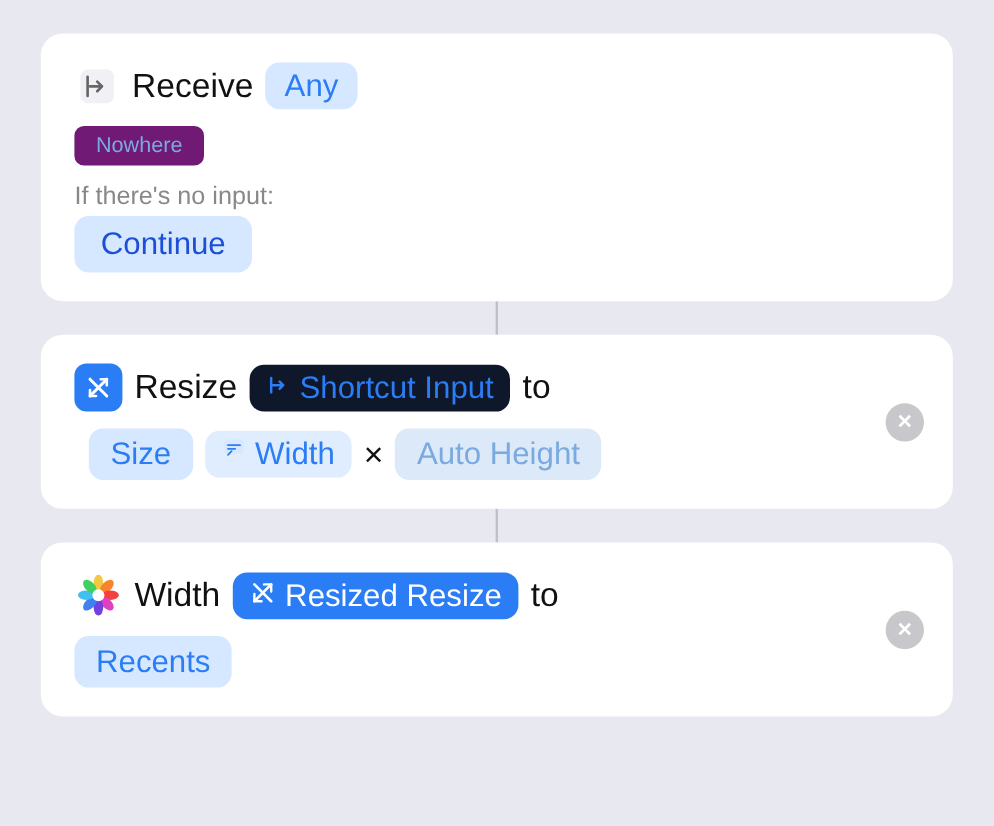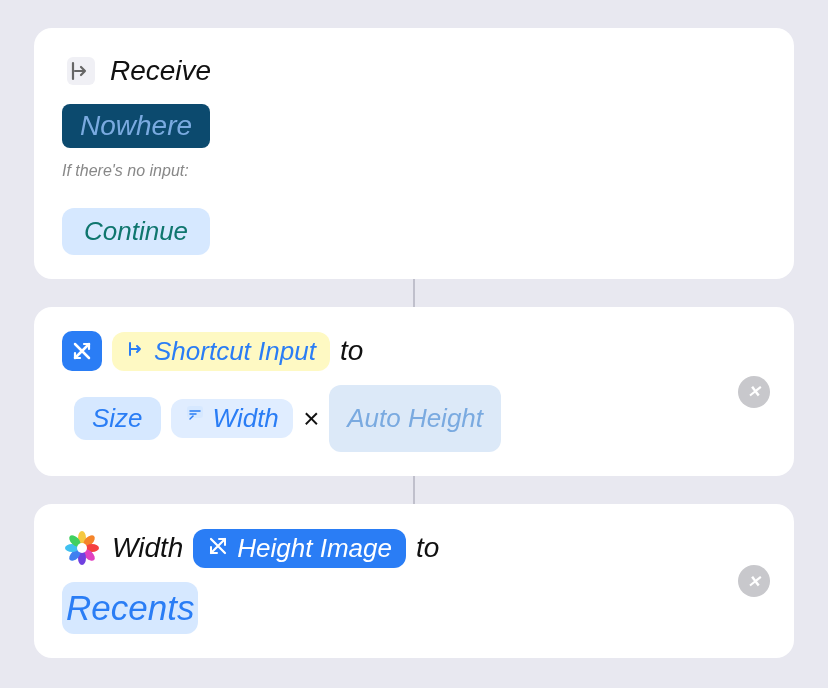--- a/index.html
+++ b/index.html
@@ -23,21 +23,20 @@
       margin: 0 auto;
     }
 
     .card {
       background: #ffffff;
       border-radius: 18px;
       padding: 24px 28px;
       width: 100%;
       max-width: 760px;
       position: relative;
-      font-style: italic;
     }
 
     
     .card1-row1 {
       display: flex;
       align-items: center;
       flex-wrap: wrap;
       gap: 10px;
       font-size: 28px;
       font-weight: 500;
@@ -58,39 +57,39 @@
     .badge-any {
       background-color: #d6e8ff;
       color: #2a7df5;
       border-radius: 12px;
       padding: 4px 16px;
       font-size: 26px;
       font-weight: 500;
     }
 
     .badge-nowhere {
-      background-color: #0c4a6e;
+      background-color: #701a75;
       color: #7aaae0;
       border-radius: 8px;
       padding: 6px 18px;
-      font-size: 28px;
+      font-size: 18px;
       font-weight: 500;
       display: inline-block;
       margin-bottom: 14px;
     }
 
     .if-no-input-text {
-      font-size: 16px;
+      font-size: 21px;
       color: #888;
-      margin-bottom: 28px;
+      margin-bottom: 4px;
     }
 
     .badge-continue {
       background-color: #d6e8ff;
-      color: #0f766e;
+      color: #1d4ed8;
       border-radius: 12px;
       padding: 8px 22px;
       font-size: 26px;
       font-weight: 500;
       display: inline-block;
     }
 
     
     .card-row {
       display: flex;
@@ -139,21 +138,21 @@
       border-radius: 10px;
       display: flex;
       align-items: center;
       justify-content: center;
       color: white;
       font-size: 22px;
       flex-shrink: 0;
     }
 
     .badge-shortcut-input {
-      background-color: #fef9c3;
+      background-color: #0f172a;
       color: #2a7df5;
       border-radius: 12px;
       padding: 4px 14px;
       font-size: 26px;
       font-weight: 500;
       display: inline-flex;
       align-items: center;
       gap: 8px;
     }
 
@@ -175,43 +174,43 @@
       font-weight: 500;
       display: inline-flex;
       align-items: flex-start;
       gap: 8px;
     }
 
     .badge-auto-height {
       background-color: #dce9f8;
       color: #7aaae0;
       border-radius: 12px;
-      padding: 18px 18px;
+      padding: 6px 18px;
       font-size: 26px;
       font-weight: 500;
     }
 
     .badge-resized-image {
       background-color: #2a7df5;
       color: #ffffff;
       border-radius: 12px;
       padding: 4px 14px;
       font-size: 26px;
       font-weight: 500;
       display: inline-flex;
       align-items: center;
       gap: 8px;
     }
 
     .badge-recents {
       background-color: #d6e8ff;
       color: #2a7df5;
       border-radius: 12px;
-      padding: 6px 4px;
-      font-size: 35px;
+      padding: 6px 18px;
+      font-size: 26px;
       font-weight: 500;
       display: inline-block;
       margin-top: 14px;
     }
 
     
     .photos-icon {
       width: 40px;
       height: 40px;
       flex-shrink: 0;
@@ -223,20 +222,21 @@
 <div class="card">
   <div class="card1-row1">
     <span class="receive-icon">
       <svg width="32" height="32" viewBox="0 0 32 32" fill="none">
         <rect x="2" y="2" width="28" height="28" rx="6" fill="#f0f0f5"></rect>
         <path d="M10 16 L20 16 M16 12 L20 16 L16 20" stroke="#666" stroke-width="2.2" stroke-linecap="round" stroke-linejoin="round"></path>
         <path d="M8 8 L8 24" stroke="#666" stroke-width="2.2" stroke-linecap="round"></path>
       </svg>
     </span>
     <span>Receive</span>
+    <span class="badge-any">Any</span>
   </div>
   <div>
     <span class="badge-nowhere">Nowhere</span>
   </div>
   <div class="if-no-input-text">If there's no input:</div>
   <div>
     <span class="badge-continue">Continue</span>
   </div>
 </div>
 
@@ -244,20 +244,21 @@
 
 <div class="card">
   <div class="card-row">
     <span class="icon-blue-box">
       <svg width="24" height="24" viewBox="0 0 24 24" fill="none">
         <path d="M5 5 L19 19 M19 5 L5 19" stroke="white" stroke-width="2.5" stroke-linecap="round"></path>
         <path d="M14 5 L19 5 L19 10" stroke="white" stroke-width="2.2" stroke-linecap="round" stroke-linejoin="round" fill="none"></path>
         <path d="M10 19 L5 19 L5 14" stroke="white" stroke-width="2.2" stroke-linecap="round" stroke-linejoin="round" fill="none"></path>
       </svg>
     </span>
+    <span>Resize</span>
     <span class="badge-shortcut-input">
       <span style="font-size:18px; color:#2a7df5;">
         <svg width="20" height="20" viewBox="0 0 20 20" fill="none">
           <path d="M5 10 L14 10 M11 7 L14 10 L11 13" stroke="#2a7df5" stroke-width="2" stroke-linecap="round" stroke-linejoin="round"></path>
           <path d="M4 4 L4 16" stroke="#2a7df5" stroke-width="2" stroke-linecap="round"></path>
         </svg>
       </span>
       <span>Shortcut Input</span>
     </span>
     <span>to</span>
@@ -300,21 +301,21 @@
     </svg>
     <span>Width</span>
     <span class="badge-resized-image">
       <span>
         <svg width="22" height="22" viewBox="0 0 22 22" fill="none">
           <path d="M4 4 L18 18 M18 4 L4 18" stroke="white" stroke-width="2.2" stroke-linecap="round"></path>
           <path d="M12 4 L18 4 L18 10" stroke="white" stroke-width="2" stroke-linecap="round" stroke-linejoin="round" fill="none"></path>
           <path d="M10 18 L4 18 L4 12" stroke="white" stroke-width="2" stroke-linecap="round" stroke-linejoin="round" fill="none"></path>
         </svg>
       </span>
-      <span>Height Image</span>
+      <span>Resized Resize</span>
     </span>
     <span>to</span>
   </div>
   <div>
     <span class="badge-recents">Recents</span>
   </div>
   <span class="close-btn">✕</span>
 </div>
 
 </body></html>

